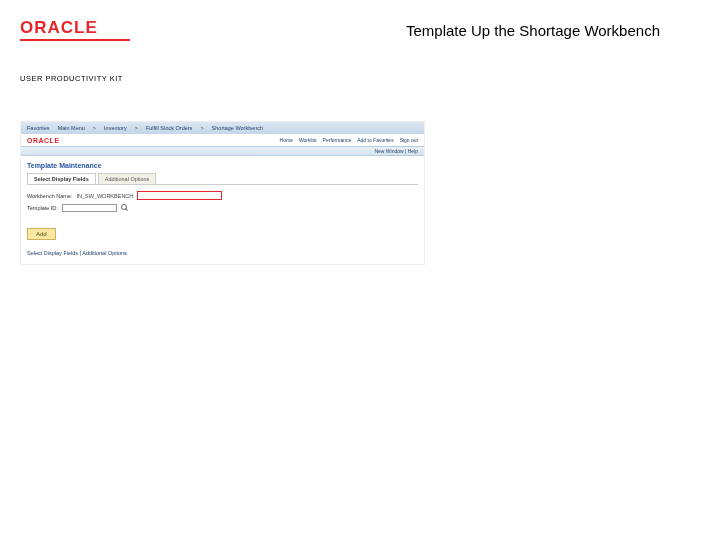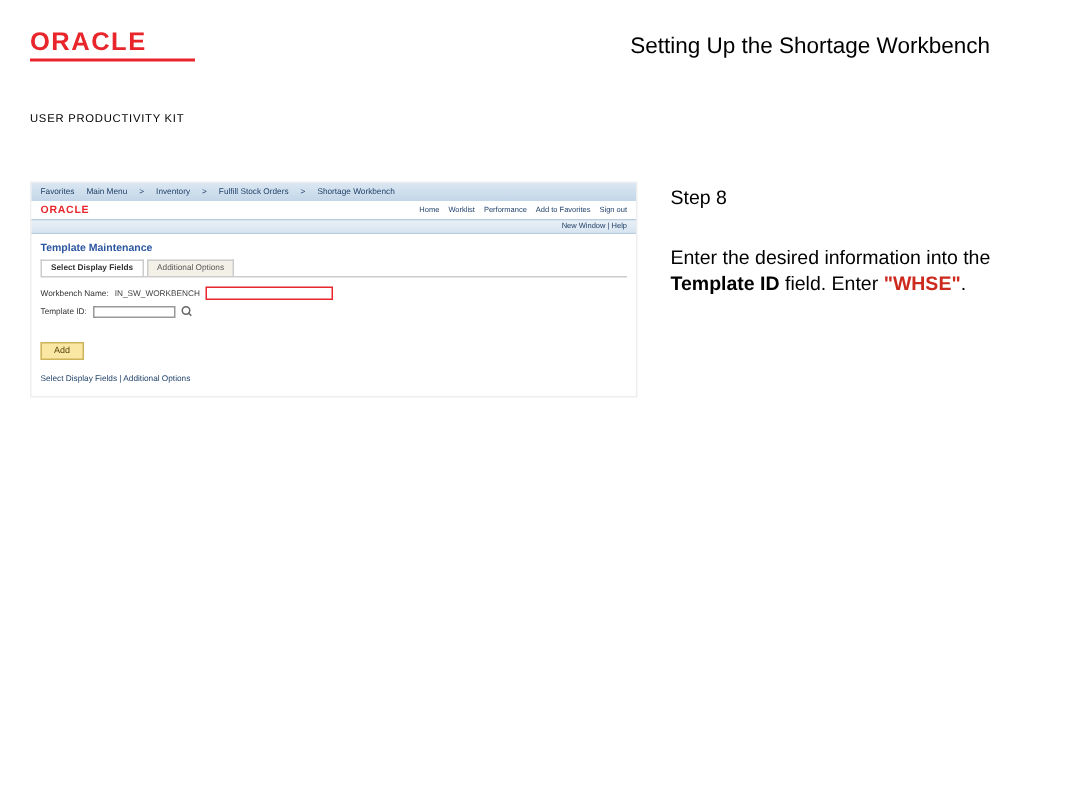--- a/index.html
+++ b/index.html
@@ -179,21 +179,21 @@
 </style>
 </head>
 <body>
 
 <div class="header">
   <div class="logo-block">
     <div class="oracle-logo">ORACLE</div>
     <div class="oracle-underline"></div>
     <div class="upk-label">USER PRODUCTIVITY KIT</div>
   </div>
-  <div class="doc-title">Setting Up the Shortage Workbench</div>
+  <div class="doc-title">Template Up the Shortage Workbench</div>
 </div>
 
 <div class="content">
 
   <div class="screenshot">
     <div class="ss-topnav">
       <span>Favorites</span>
       <span>Main Menu</span>
       <span>&gt;</span>
       <span>Inventory</span>
@@ -229,20 +229,14 @@
       <div class="ss-row">
         <span class="ss-label">Template ID:</span>
         <span class="ss-input"></span>
         <span class="ss-lookup"></span>
       </div>
     </div>
     <div class="ss-addbtn">Add</div>
     <div class="ss-footer">Select Display Fields | Additional Options</div>
   </div>
 
-  <div class="instructions">
-    <div class="step-label">Step 8</div>
-    <div>
-      <span>Enter the desired information into the </span><span class="bold">Template ID</span><span> field. Enter </span><span class="red-bold">"WHSE"</span><span>.</span>
-    </div>
-  </div>
 
 </div>
 
 </body></html>

